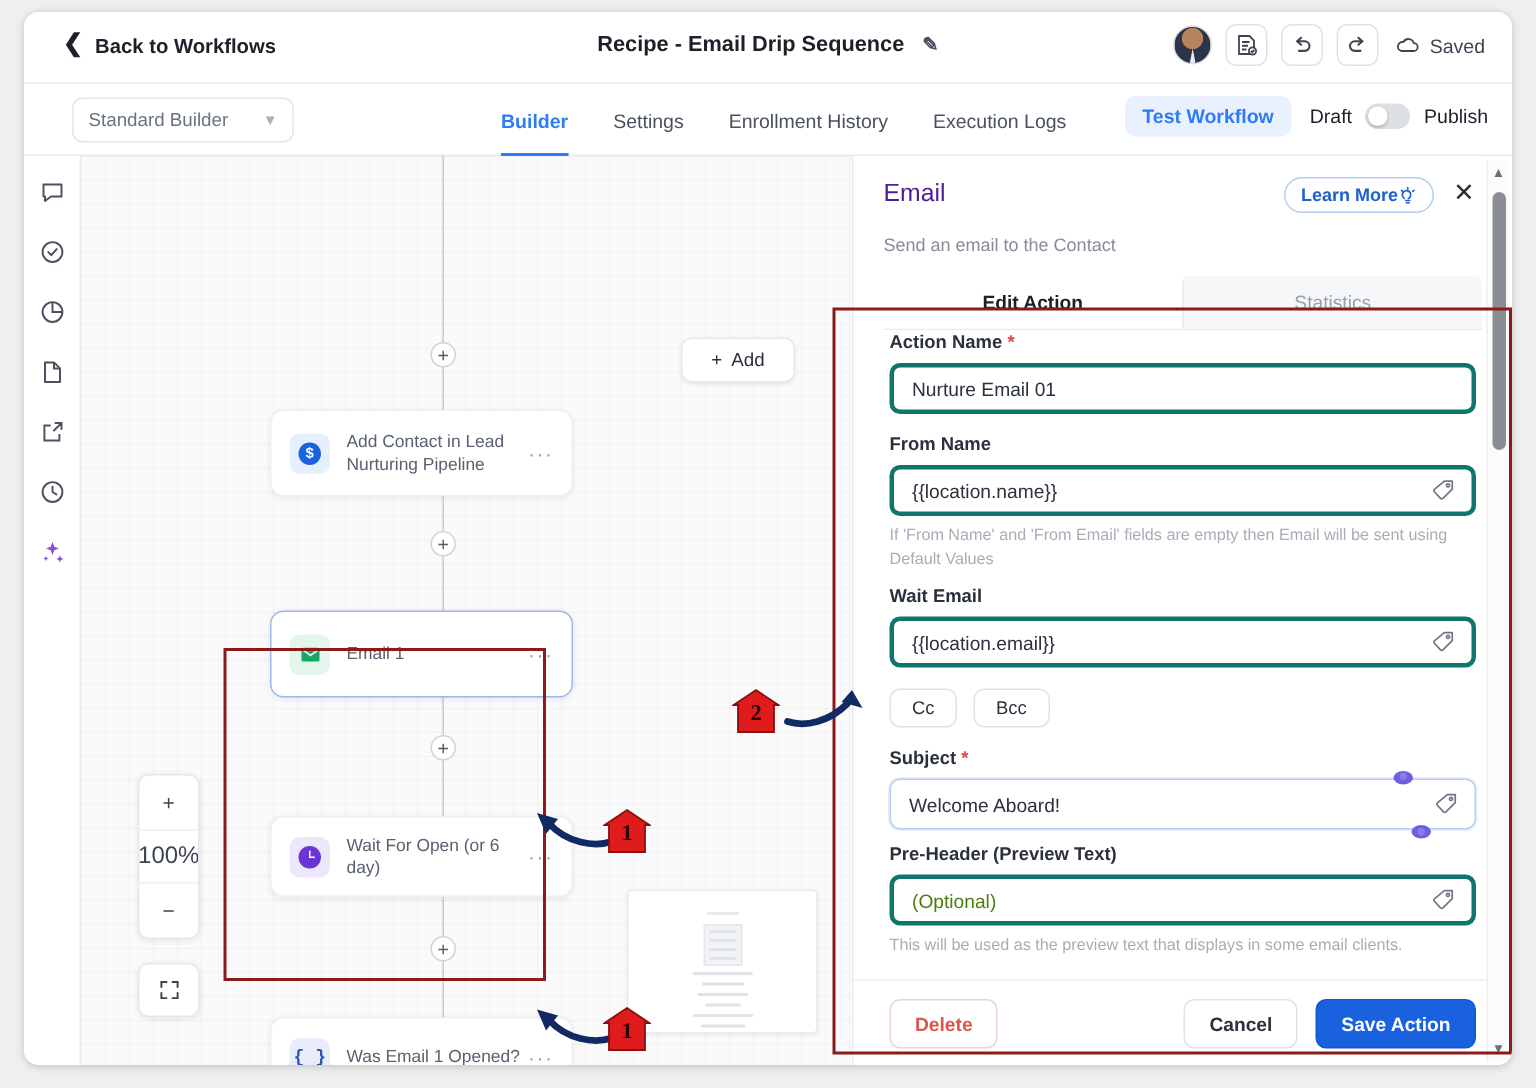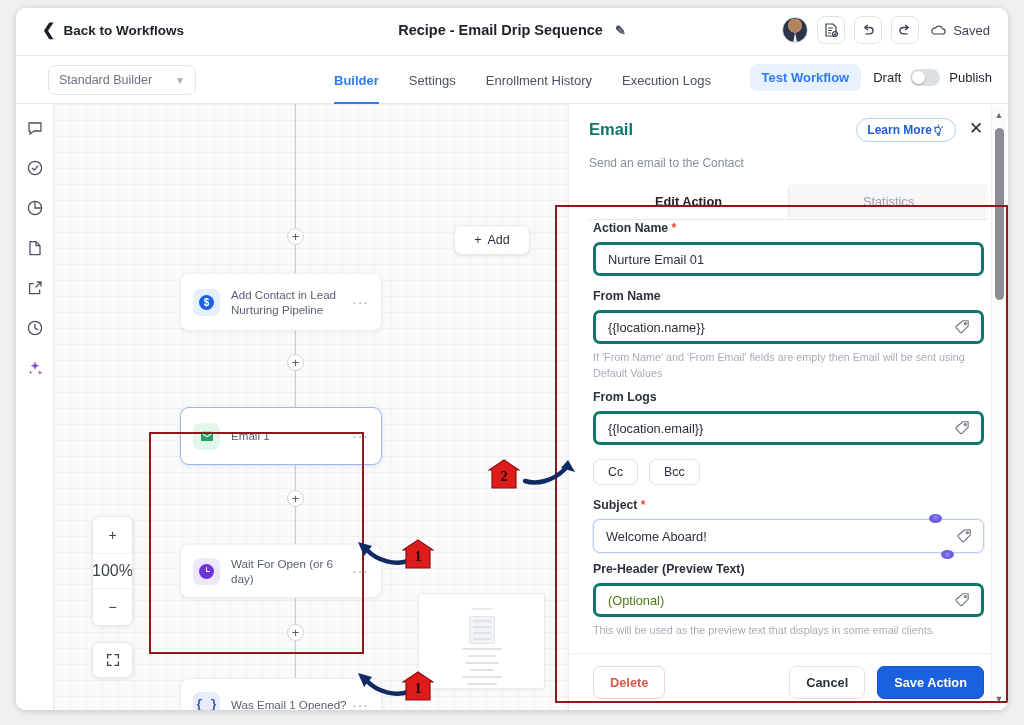--- a/index.html
+++ b/index.html
@@ -204,21 +204,21 @@
     box-shadow: 0 1px 3px rgba(20,25,40,.07); overflow: hidden; z-index: 3;
   }
   .pv-line { position: absolute; left: 50%; transform: translateX(-50%); background: #dfe2e7; border-radius: 1px; }
 
   
   .panel {
     position: absolute; right: 0; top: 0; width: 440px; height: 606px;
     background: #fff; border-left: 1px solid #e9ebee; z-index: 10;
   }
   .panel-head { position: relative; padding: 16px 20px 0 20px; }
-  .panel-title { font-size: 16.5px; color: #0f766e; font-weight: 700; }
+  .panel-title { font-size: 16.5px; color: #4c1d95; font-weight: 400; }
   .panel-sub { font-size: 12px; color: #868d99; margin-top: 17px; }
   .learn-more {
     position: absolute; right: 52px; top: 14px;
     border: 1px solid #b6cdf0; border-radius: 15px; background: #fff;
     display: flex; align-items: center; gap: 0; padding: 4px 10px;
     font-size: 12px; color: #1e5fd0; font-weight: 600; cursor: pointer;
   }
   .close-x {
     position: absolute; right: 22px; top: 14px;
     width: 20px; height: 20px; display: flex; align-items: center; justify-content: center;
@@ -561,21 +561,21 @@
           <span>{{location.name}}</span>
           <svg class="tag-ico" viewBox="0 0 18 18" fill="none" stroke="#6f7682" stroke-width="1.2">
             <path d="M9.4 2.4H15v5.6l-6.6 6.6a1.2 1.2 0 0 1-1.7 0L2.4 9.9a1.2 1.2 0 0 1 0-1.7z" stroke-linejoin="round"></path>
             <circle cx="12" cy="5.4" r="1.1"></circle>
           </svg>
         </div>
         <div class="hint">If 'From Name' and 'From Email' fields are empty then Email will be sent using Default Values</div>
 
         <div class="gap-sm"></div>
 
-        <div class="fld-label">From Logs</div>
+        <div class="fld-label">Wait Email</div>
         <div class="fld">
           <span>{{location.email}}</span>
           <svg class="tag-ico" viewBox="0 0 18 18" fill="none" stroke="#6f7682" stroke-width="1.2">
             <path d="M9.4 2.4H15v5.6l-6.6 6.6a1.2 1.2 0 0 1-1.7 0L2.4 9.9a1.2 1.2 0 0 1 0-1.7z" stroke-linejoin="round"></path>
             <circle cx="12" cy="5.4" r="1.1"></circle>
           </svg>
         </div>
 
         <div class="ccrow">
           <div class="ccbtn">Cc</div>

